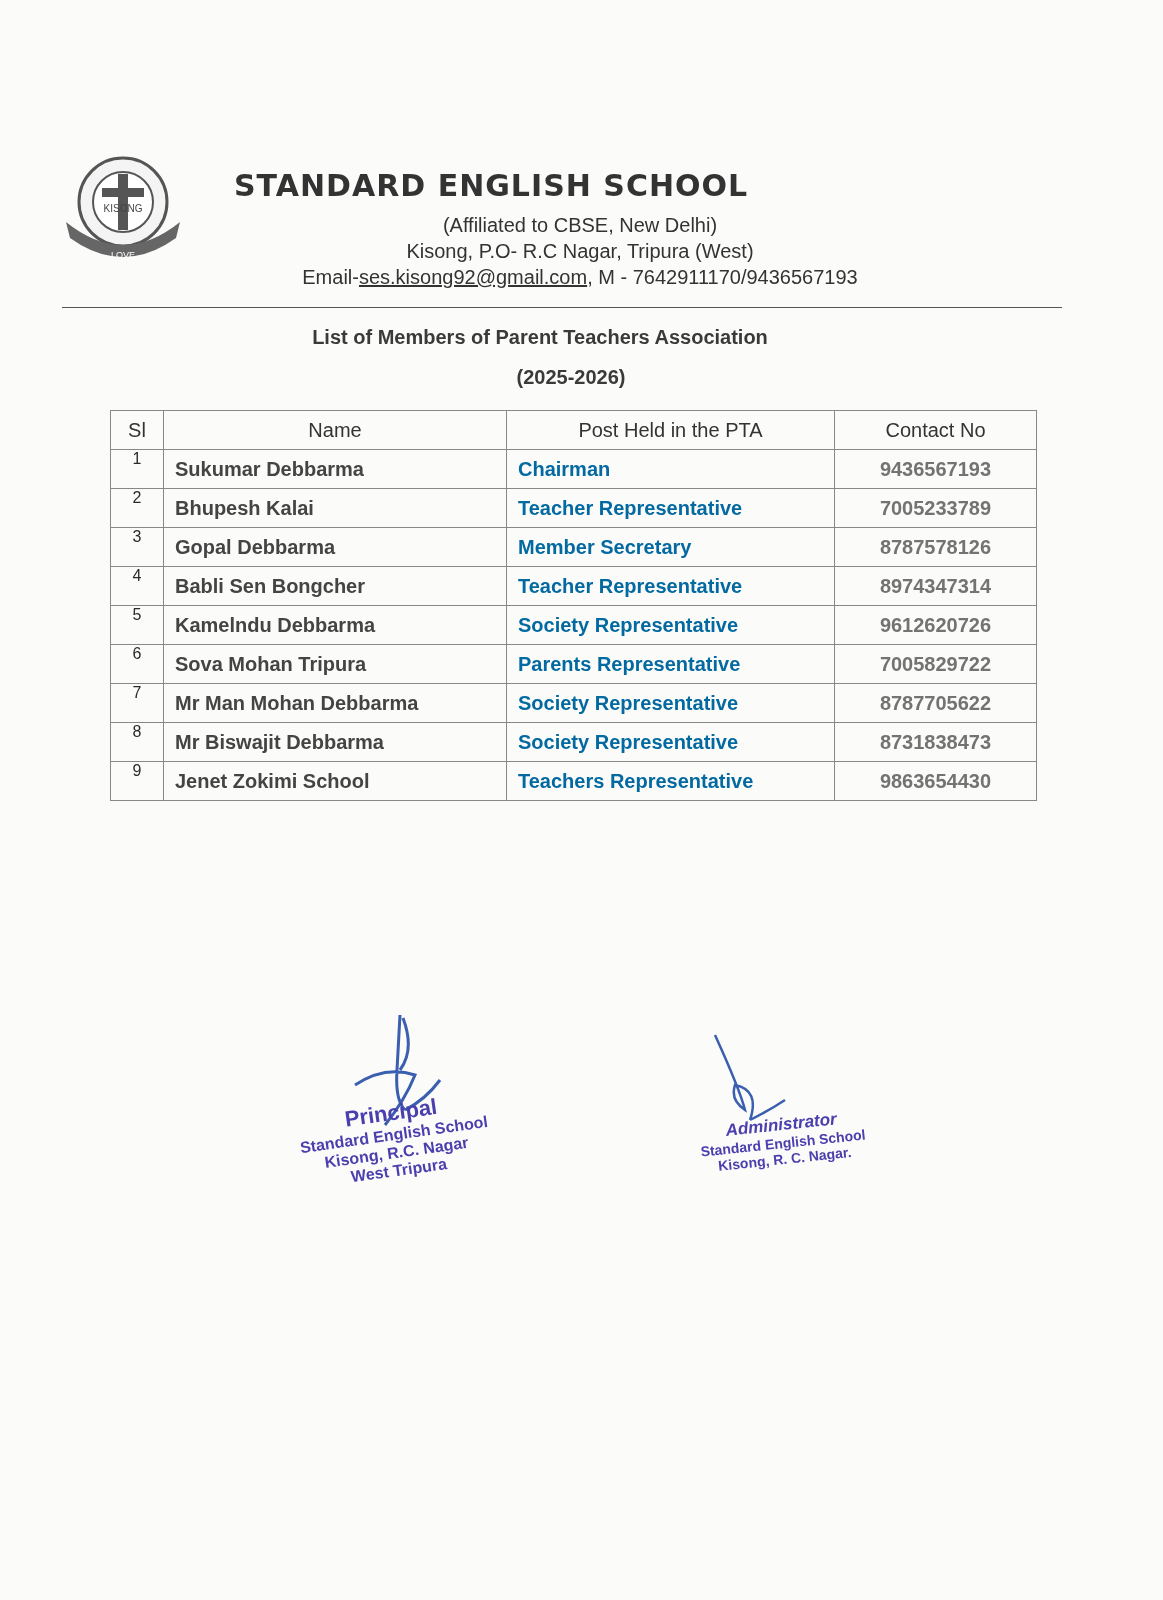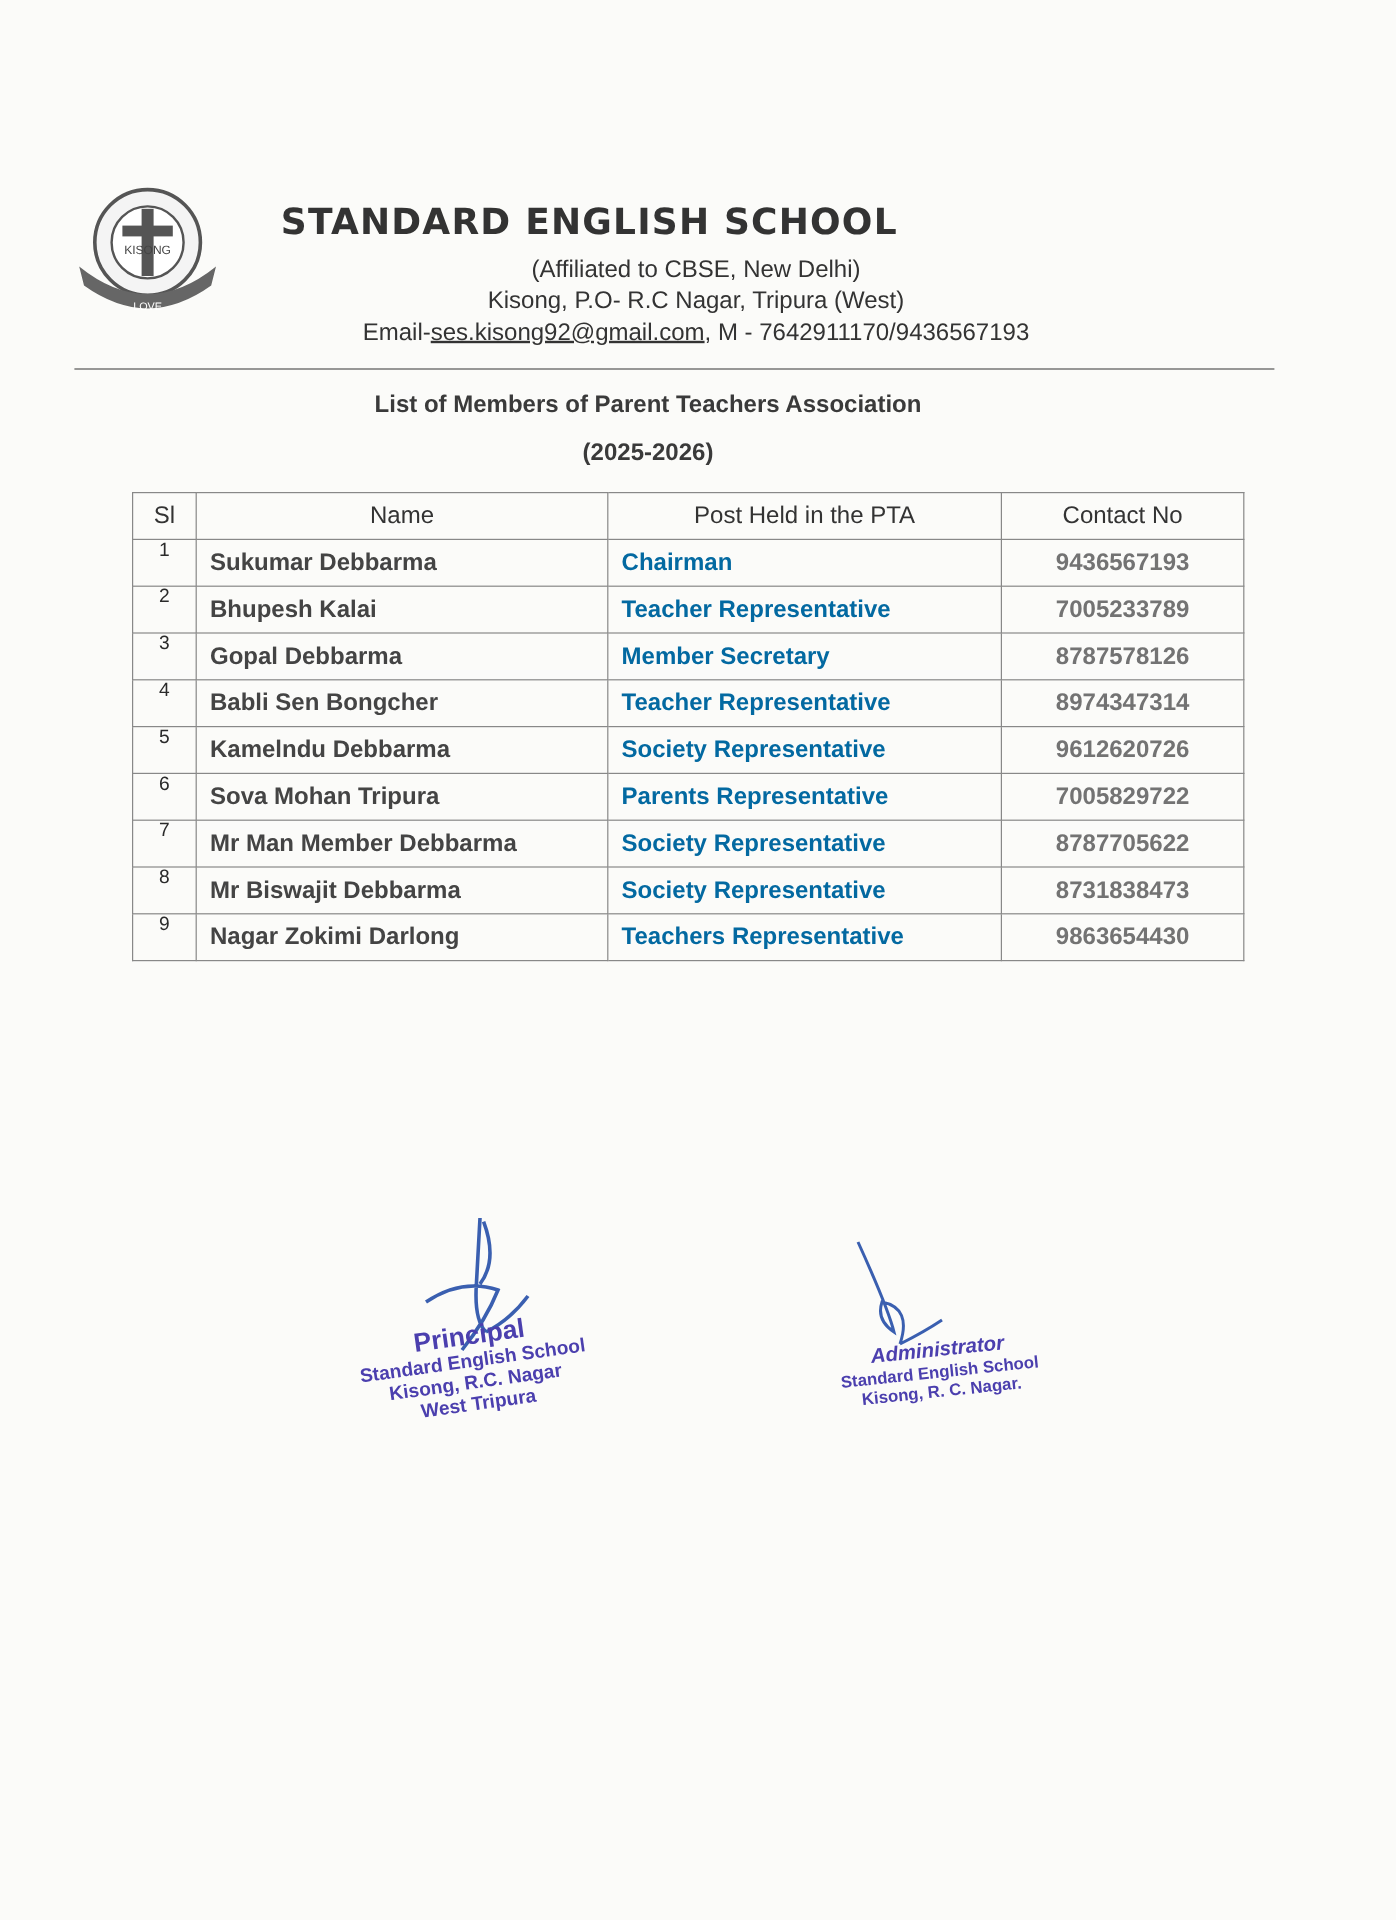--- a/index.html
+++ b/index.html
@@ -15,21 +15,21 @@
     .sub { position: absolute; left: 0; width: 1100px; text-align: center; font-size: 20px; color: #333; }
     .sub1 { top: 214px; left: 30px; }
     .sub2 { top: 240px; left: 30px; }
     .sub3 { top: 266px; left: 30px; }
     .email-link { text-decoration: underline; }
     .rule { position: absolute; left: 62px; top: 307px; width: 1000px; border-top: 1.5px solid #555; }
     .title {
       position: absolute; left: 0; width: 1080px; text-align: center; font-weight: bold; font-size: 20px; color: #3a3a3a;
     }
     .title1 { top: 326px; }
-    .title2 { top: 366px; }
+    .title2 { top: 366px; margin-left: 31px; }
     table.members {
       position: absolute; left: 110px; top: 410px; width: 927px; border-collapse: collapse; font-size: 20px;
     }
     table.members th, table.members td { border: 1px solid #888; height: 38px; padding: 0 11px; }
     table.members th { font-weight: normal; color: #333; }
     td.sl { width: 30px; text-align: center; font-size: 16px; vertical-align: top; padding-top: 4px; }
     td.name { width: 320px; font-weight: bold; color: #444; }
     td.post { width: 305px; text-align: left; font-weight: bold; color: #0369a1; }
     td.contact { text-align: center; font-weight: bold; color: #737373; }
     .sig-block { position: absolute; color: #4b3fae; font-weight: bold; text-align: center; }
@@ -105,33 +105,33 @@
         <td class="contact">9612620726</td>
       </tr>
       <tr>
         <td class="sl">6</td>
         <td class="name">Sova Mohan Tripura</td>
         <td class="post">Parents Representative</td>
         <td class="contact">7005829722</td>
       </tr>
       <tr>
         <td class="sl">7</td>
-        <td class="name">Mr Man Member Debbarma</td>
+        <td class="name">Mr Man Mohan Debbarma</td>
         <td class="post">Society Representative</td>
         <td class="contact">8787705622</td>
       </tr>
       <tr>
         <td class="sl">8</td>
         <td class="name">Mr Biswajit Debbarma</td>
         <td class="post">Society Representative</td>
         <td class="contact">8731838473</td>
       </tr>
       <tr>
         <td class="sl">9</td>
-        <td class="name">Nagar Zokimi Darlong</td>
+        <td class="name">Jenet Zokimi School</td>
         <td class="post">Teachers Representative</td>
         <td class="contact">9863654430</td>
       </tr>
     </tbody>
 </table>
 
 <svg class="sig-svg" style="left:345px;top:1010px" width="120" height="120">
   <path d="M55 5 L52 60 Q50 90 60 100 M58 8 Q70 40 55 60 M10 75 Q40 55 70 65 Q60 90 40 115 M60 100 Q80 90 95 70" stroke="#3a5fb0" stroke-width="3" fill="none"></path>
 </svg>
 <div class="sig-block sig1">

